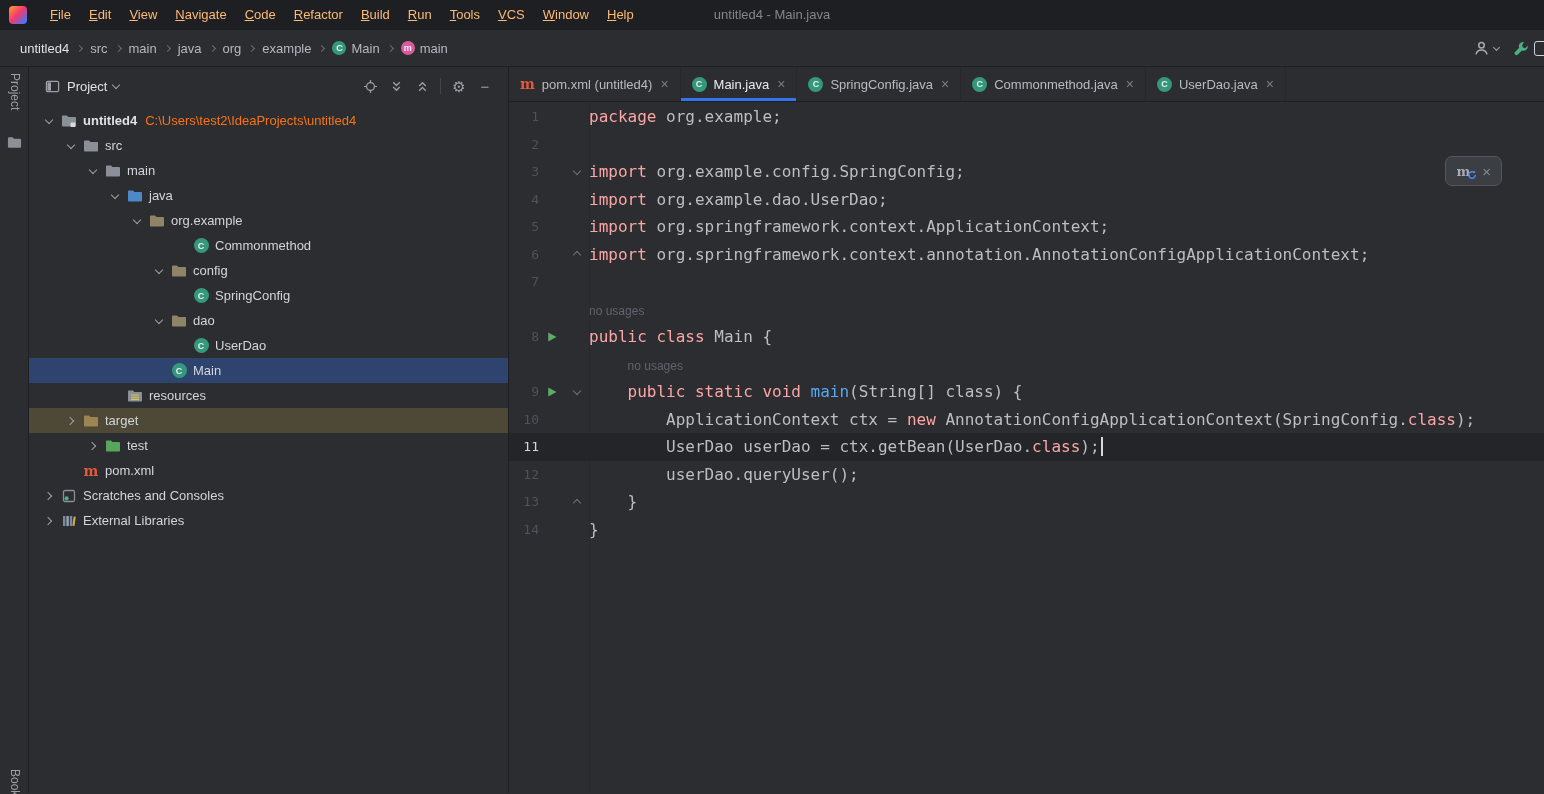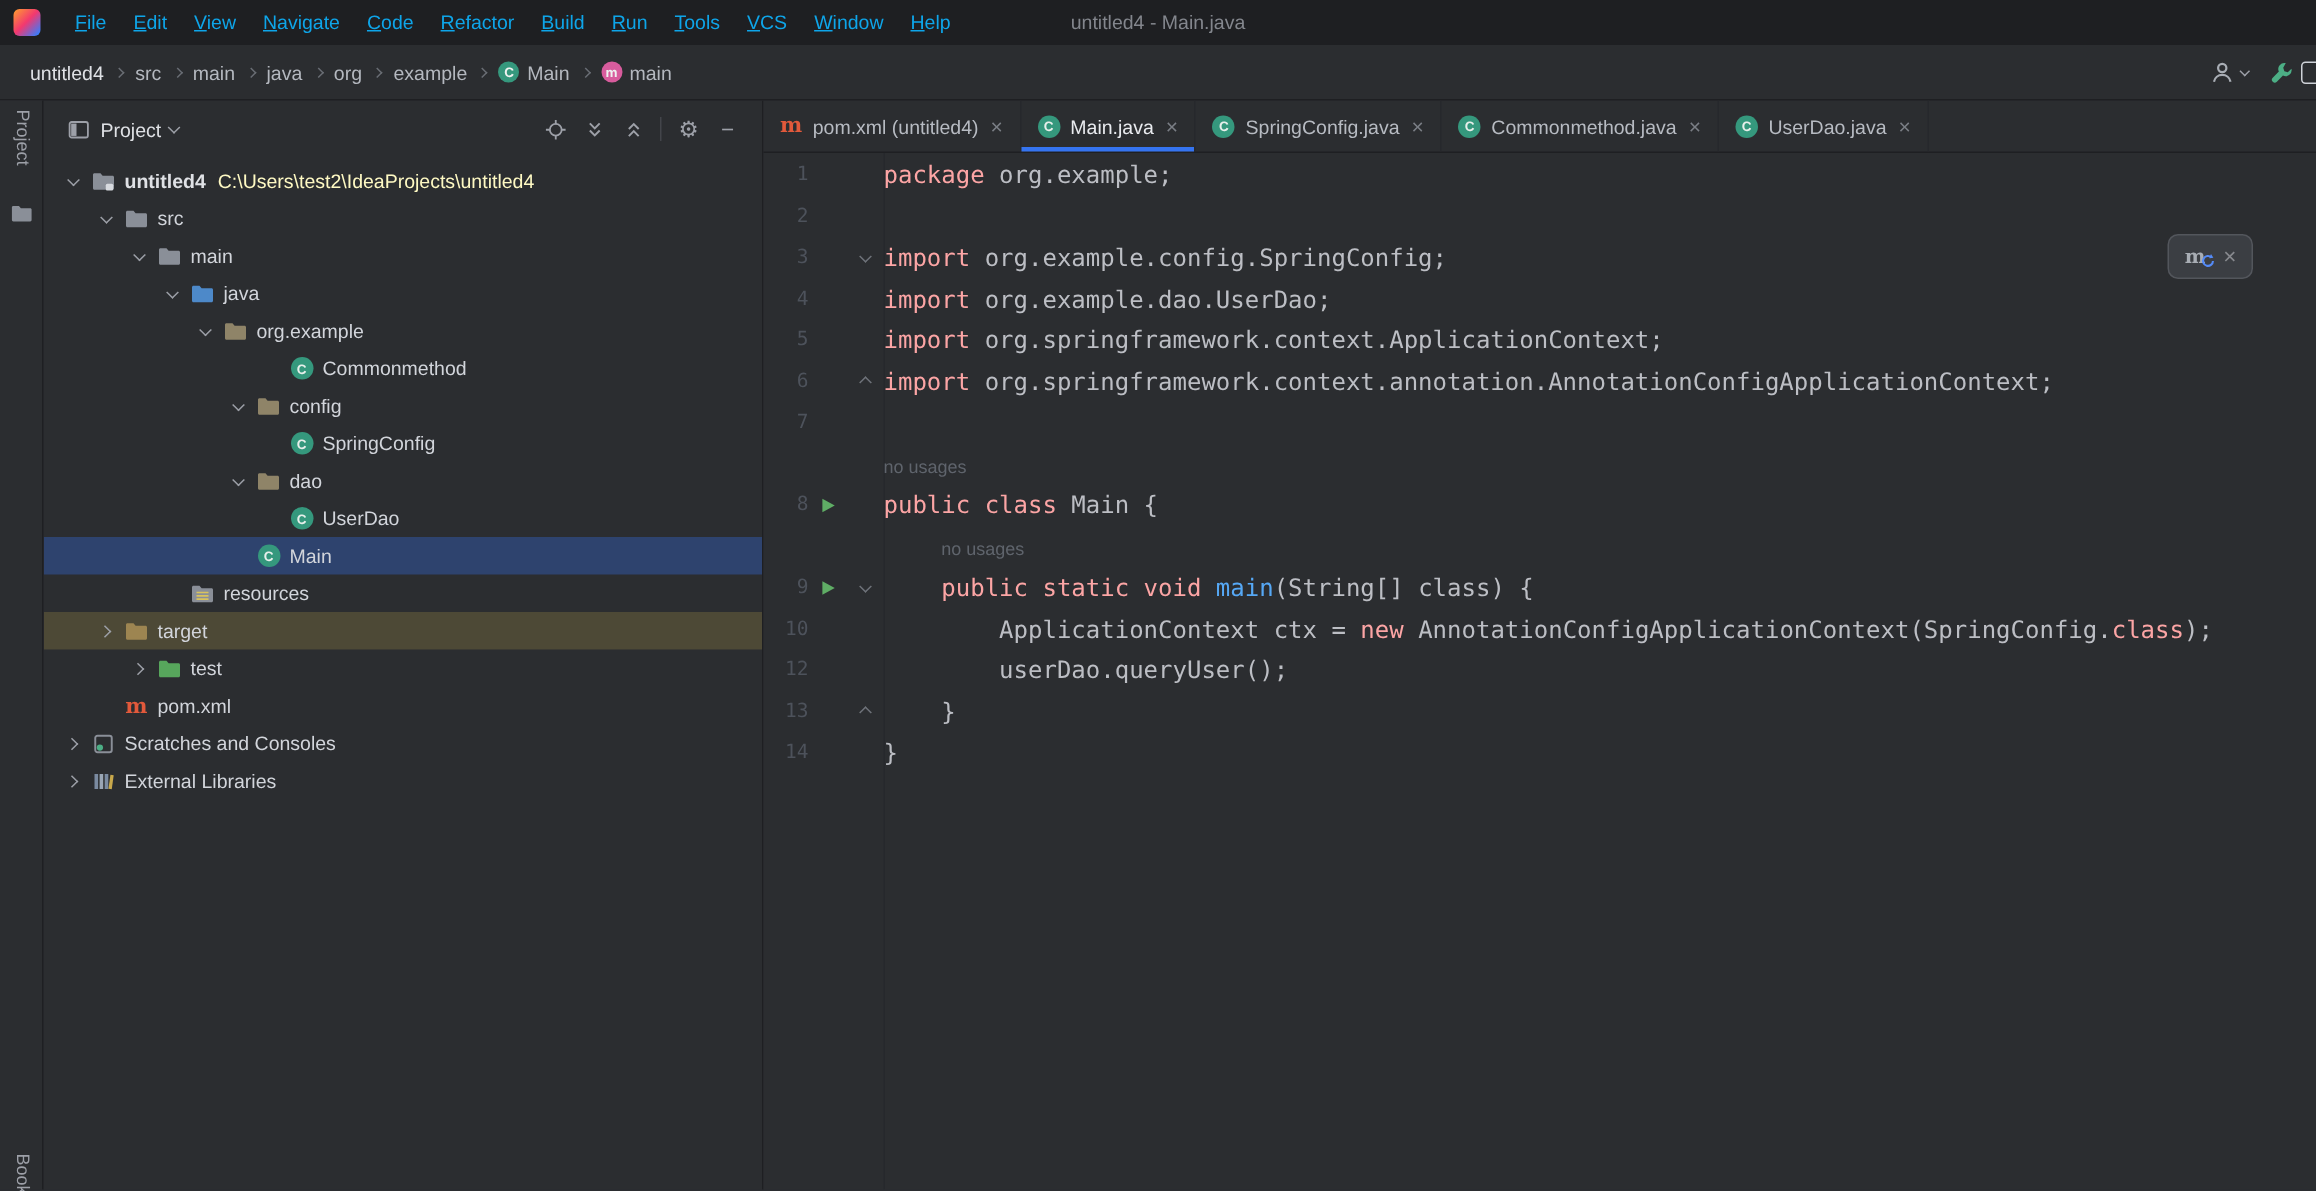--- a/index.html
+++ b/index.html
@@ -4,21 +4,21 @@
 <style>
   * { box-sizing: border-box; margin: 0; padding: 0; }
   body { background:#1e1f22; font-family:"Liberation Sans","DejaVu Sans",sans-serif; color:#bcbec4; }
   .app { position:relative; width:1544px; height:794px; background:#2b2d30; overflow:hidden; }
 
   
   .titlebar { position:relative; height:30px; background:#1e1f22; display:flex; align-items:center; }
   .logo { width:18px; height:18px; border-radius:4px; margin:0 14px 0 9px; flex:none;
           background:linear-gradient(135deg,#ff9f2e,#f3386f 48%,#3b7bfa 92%); }
   .menu { display:flex; }
-  .menu-item { display:inline-block; padding:0 9px; font-size:13px; color:#0ea5e9; line-height:30px; cursor:default; }
+  .menu-item { display:inline-block; padding:0 9px; font-size:13px; color:#fdba74; line-height:30px; cursor:default; }
   .menu-item::first-letter { text-decoration:underline; }
   .win-title { position:absolute; left:0; right:0; top:7px; text-align:center; font-size:13px; color:#83868d; pointer-events:none; }
 
   
   .navbar { position:relative; height:37px; background:#2b2d30; border-bottom:1px solid #1e1f22;
             display:flex; align-items:center; padding-left:20px; overflow:hidden; }
   .crumb { font-size:13px; color:#b4b8bf; white-space:nowrap; }
   .crumb.first { color:#dfe1e5; }
   .crumb-sep { width:5px; height:5px; border-right:1.3px solid #696d74; border-top:1.3px solid #696d74;
                transform:rotate(45deg); margin:0 8px; flex:none; }
@@ -56,21 +56,21 @@
   .ph-div { width:1px; height:16px; background:#43454a; margin:0 5px; }
 
   .tree { padding-top:3px; font-size:13px; }
   .trow { height:25px; display:flex; align-items:center; color:#d2d5db; white-space:nowrap; cursor:default; }
   .trow.selected { background:#2e436e; }
   .trow.highlighted { background:#4d4936; }
   .t-chev { width:20px; flex:none; display:flex; align-items:center; justify-content:center; }
   .t-icon { width:20px; flex:none; display:flex; align-items:center; justify-content:center; }
   .t-label { margin-left:4px; }
   .t-label.bold { font-weight:bold; color:#dfe1e5; }
-  .t-path { margin-left:8px; color:#fef9c3; }
+  .t-path { margin-left:8px; color:#f97316; }
   .chev { width:6px; height:6px; border-right:1.4px solid #9da0a8; border-bottom:1.4px solid #9da0a8; }
   .chev.down { transform:rotate(45deg); margin-top:-2px; }
   .chev.right { transform:rotate(-45deg); margin-left:-2px; }
   .class-icon { width:15px; height:15px; border-radius:50%; background:#35987d; color:#e7efeb;
                 font-size:9px; font-weight:bold; display:flex; align-items:center; justify-content:center; }
   .maven-m { color:#e2593b; font-weight:bold; font-size:14px; font-family:"DejaVu Serif",serif; line-height:1; }
 
   
   .editor-col { flex:1; min-width:0; display:flex; flex-direction:column; background:#2b2d30; }
   .tabbar { height:35px; flex:none; display:flex; border-bottom:1px solid #1e1f22; }
@@ -537,20 +537,26 @@
           <pre class="lcode"><span class="tk-pl">    </span><span class="tk-kw">public</span><span class="tk-pl"> </span><span class="tk-kw">static</span><span class="tk-pl"> </span><span class="tk-kw">void</span><span class="tk-pl"> </span><span class="tk-fn">main</span><span class="tk-pl">(String[] class) {</span></pre>
         </div>
 
         <div class="erow">
           <span class="lnum">10</span>
           <span class="licon"></span>
             <span class="lfold"></span>
           <pre class="lcode"><span class="tk-pl">        ApplicationContext ctx = </span><span class="tk-kw">new</span><span class="tk-pl"> AnnotationConfigApplicationContext(SpringConfig.</span><span class="tk-kw">class</span><span class="tk-pl">);</span></pre>
         </div>
 
+        <div class="erow current">
+          <span class="lnum">11</span>
+          <span class="licon"></span>
+            <span class="lfold"></span>
+          <pre class="lcode"><span class="tk-pl">        UserDao userDao = ctx.getBean(UserDao.</span><span class="tk-kw">class</span><span class="tk-pl">);</span><span class="caret"></span></pre>
+        </div>
 
         <div class="erow">
           <span class="lnum">12</span>
           <span class="licon"></span>
             <span class="lfold"></span>
           <pre class="lcode"><span class="tk-pl">        userDao.queryUser();</span></pre>
         </div>
 
         <div class="erow">
           <span class="lnum">13</span>

